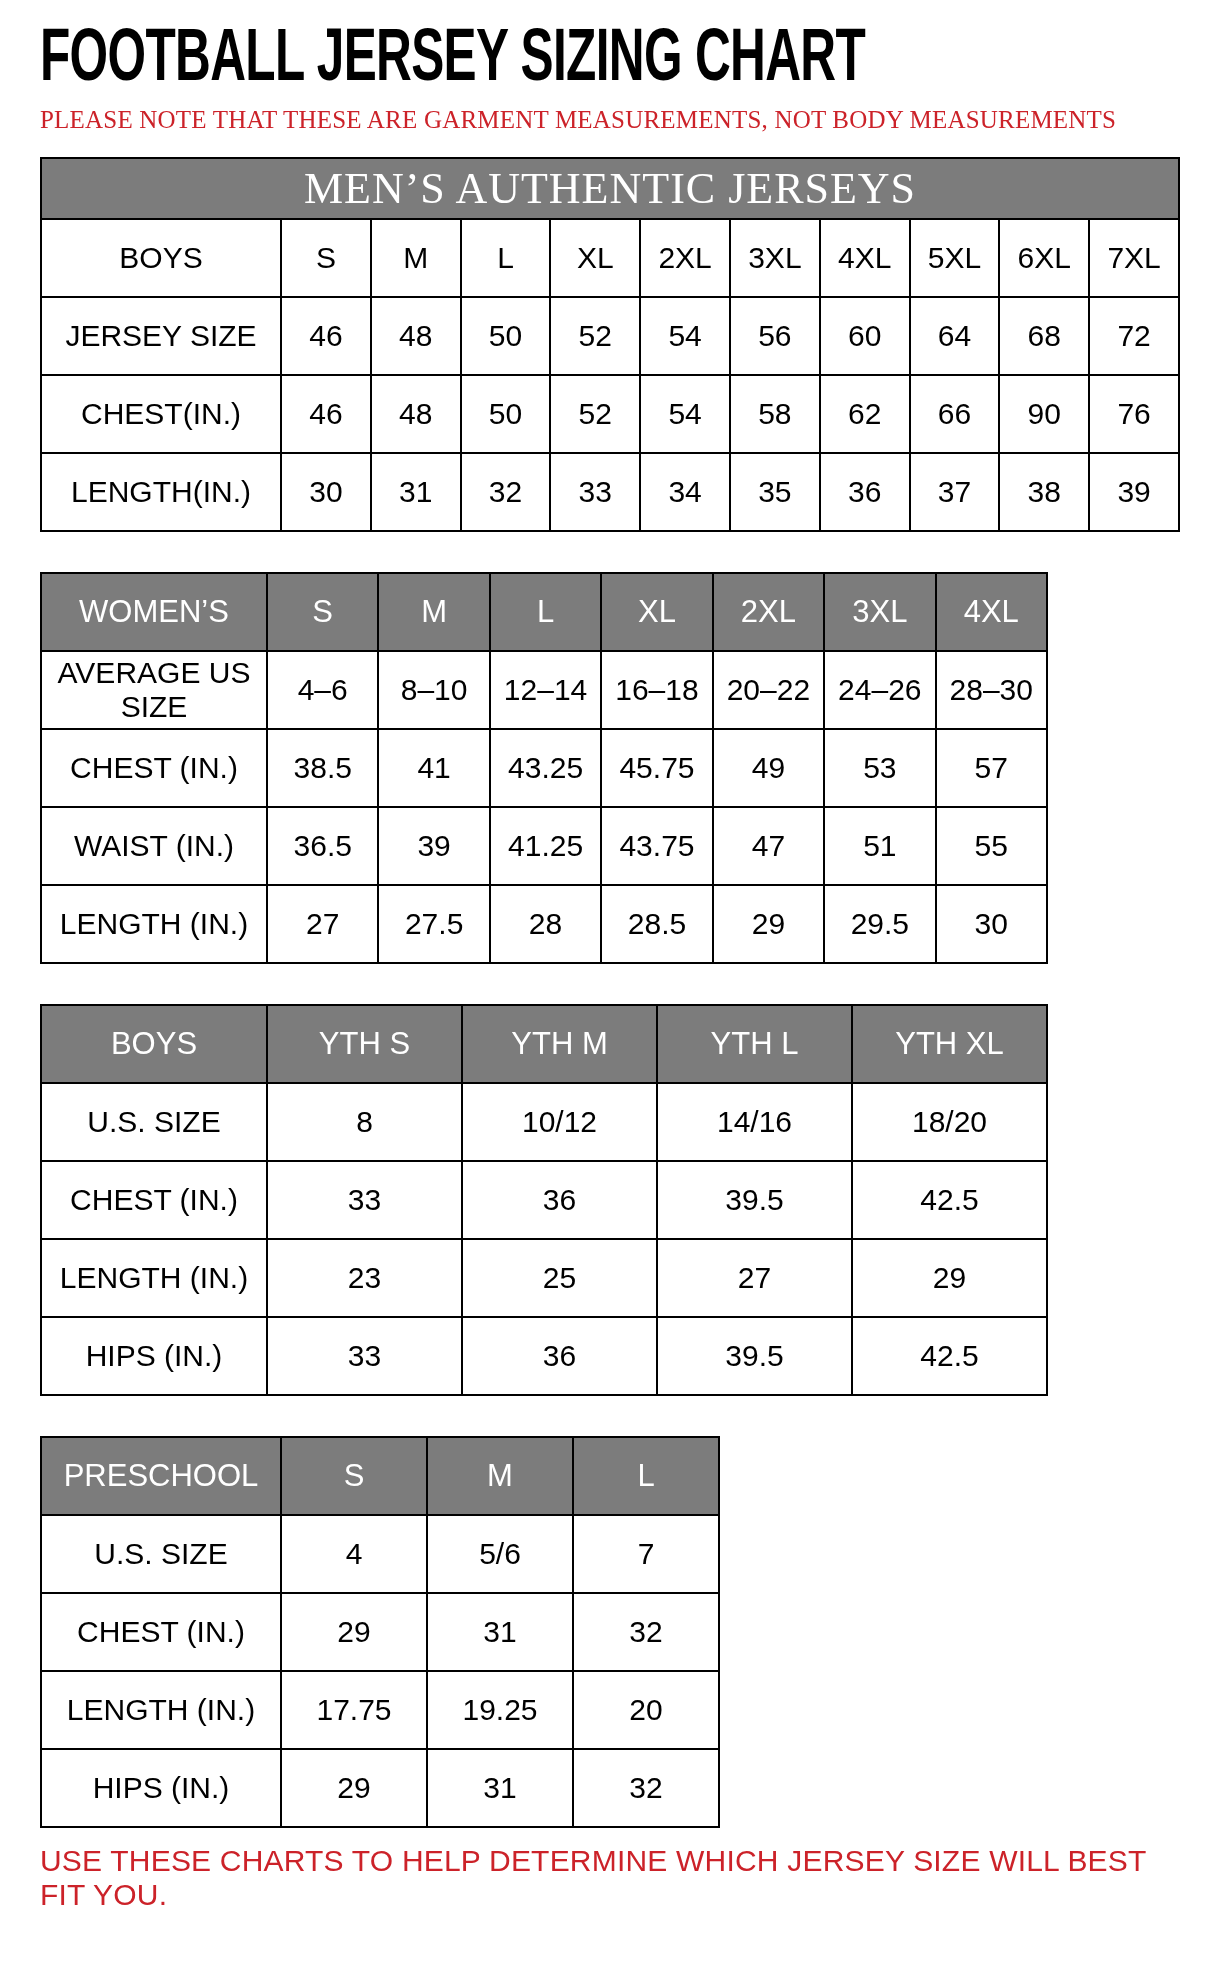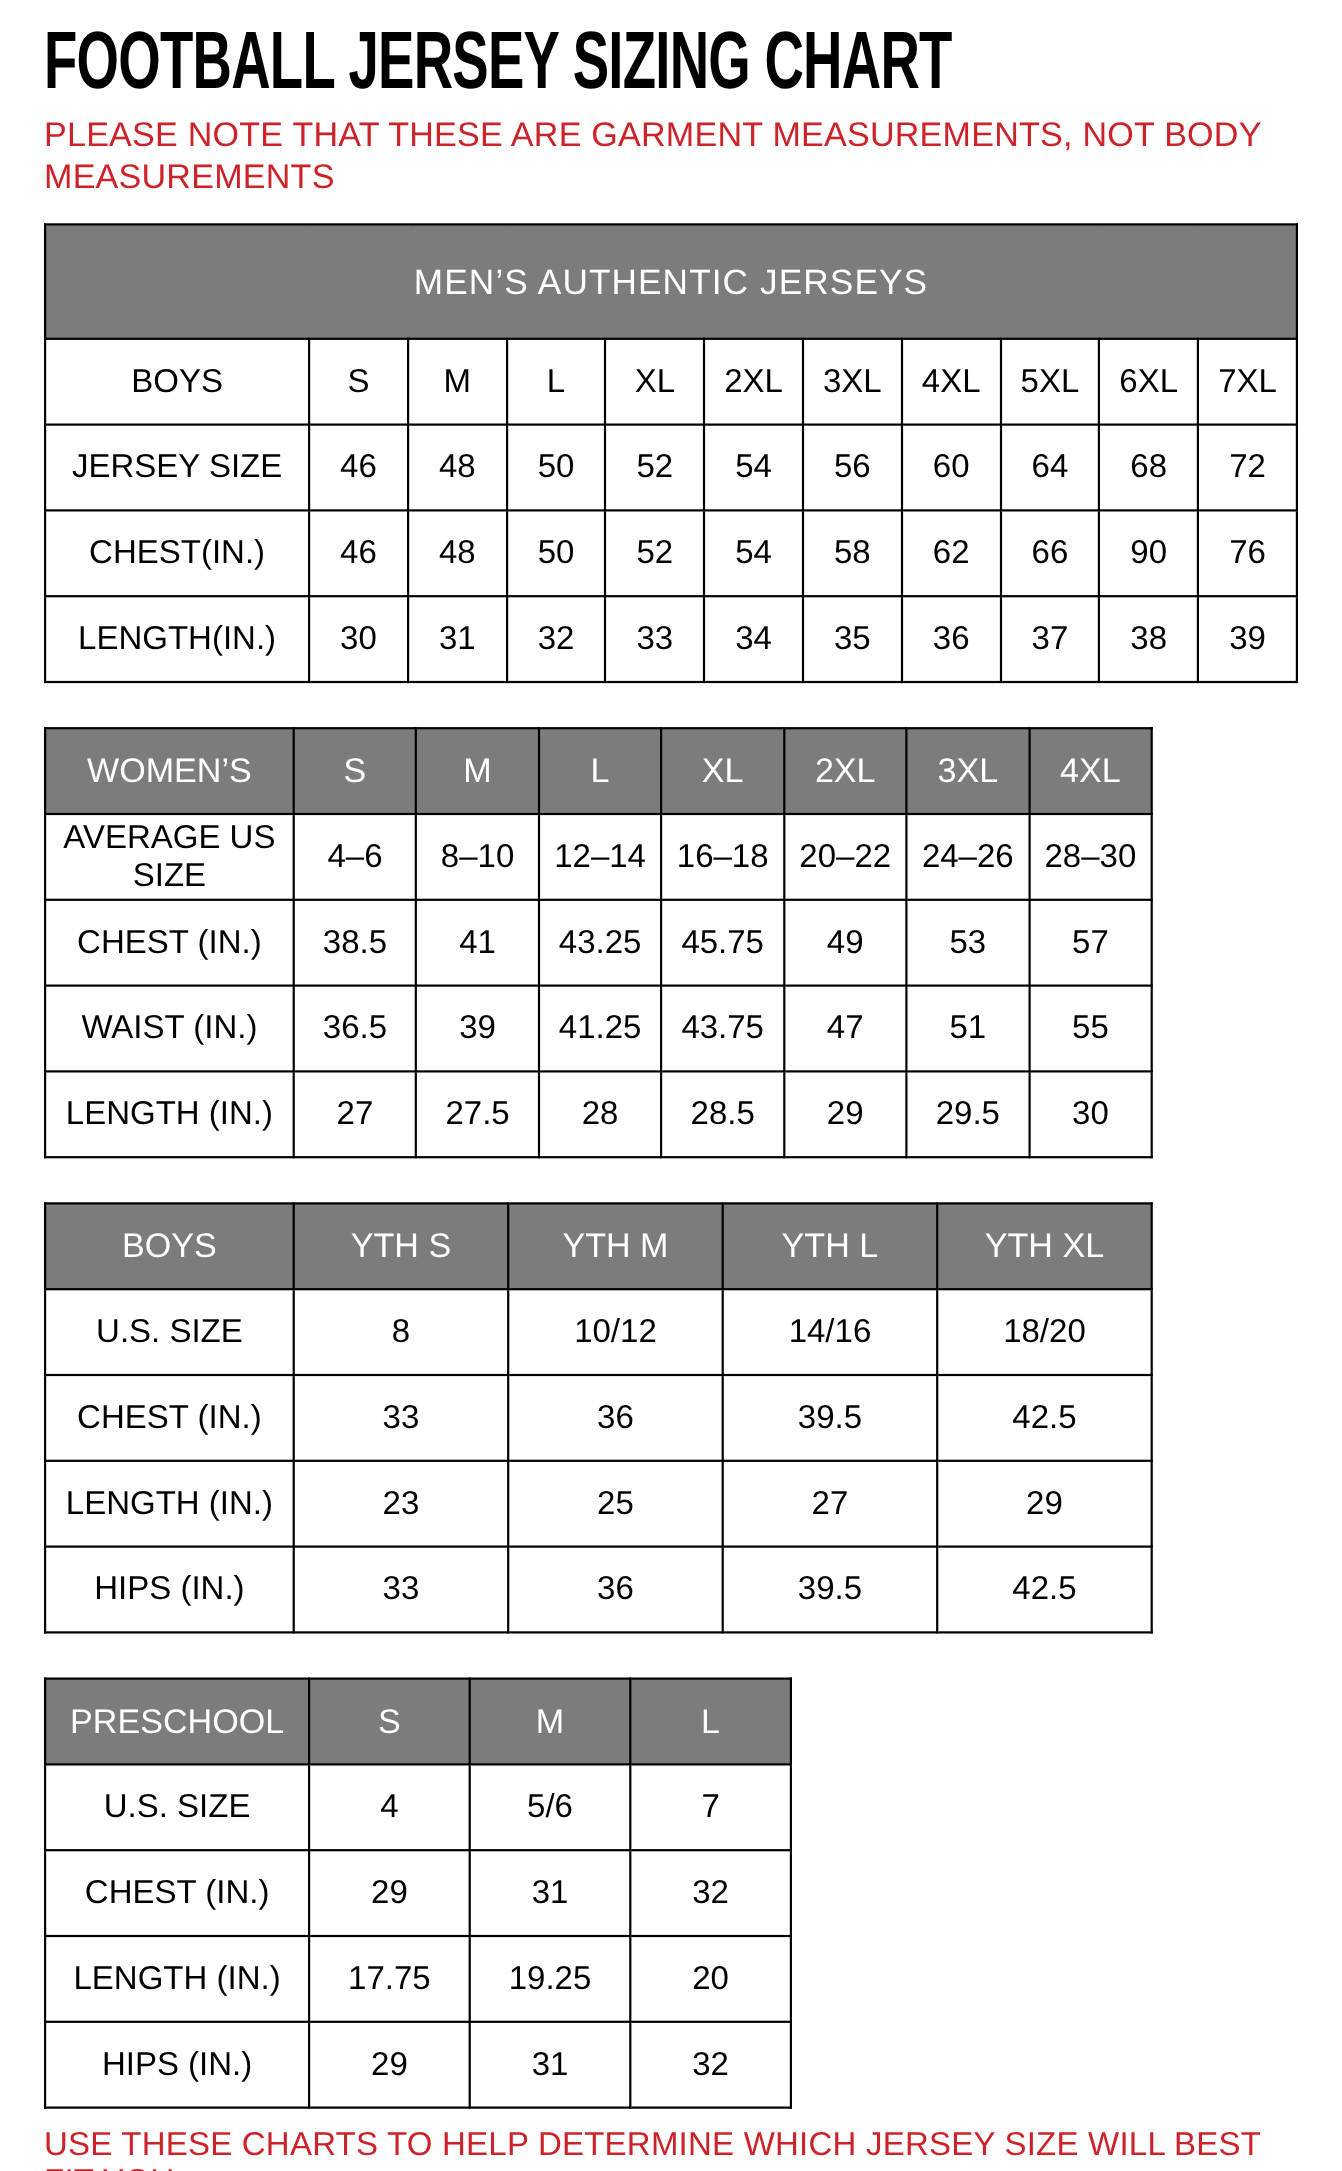--- a/index.html
+++ b/index.html
@@ -9,36 +9,36 @@
     width:1220px; min-height:1974px;
     font-family:"Liberation Sans", sans-serif;
     color:#000; padding:16px 40px 0 40px; overflow:hidden;
   }
   .title {
     font-weight:bold; font-size:74px; line-height:1.05;
     transform:scaleX(0.67); transform-origin:left center;
     white-space:nowrap; letter-spacing:-1px; color:#000;
   }
   .note {
-    color:var(--red); font-size:31px; line-height:1.25;
-    margin-top:10px; max-width:1110px; letter-spacing:0.2px;
+    color:var(--red); font-size:25px; line-height:1.25;
+    margin-top:10px; max-width:1110px; letter-spacing:0.2px;font-family:Liberation Serif, serif;
   }
   table { border-collapse:collapse; table-layout:fixed; margin-top:40px; }
   .t1 { width:1140px; margin-top:22px; }
   .t2, .t3 { width:1008px; }
   .t4 { width:680px; }
   td {
     border:2px solid var(--border);
     text-align:center; vertical-align:middle;
     font-size:30px; height:78px; padding:4px 6px;
     background:#fff; color:#000;
   }
   .banner {
     background:var(--gray); color:#fff;
-    font-size:32px; height:104px; letter-spacing:1px;
+    font-size:44px; height:60px; letter-spacing:1px;font-family:Liberation Serif, serif;
   }
   .hdr { background:var(--gray); color:#fff; font-size:31px; }
   .c-label1 { width:240px; }
   .c-label2 { width:226px; }
   .c-label3 { width:226px; }
   .c-label4 { width:240px; }
   .footer {
     color:var(--red); font-size:30px; margin-top:16px; letter-spacing:0.2px;
   }
 </style>

